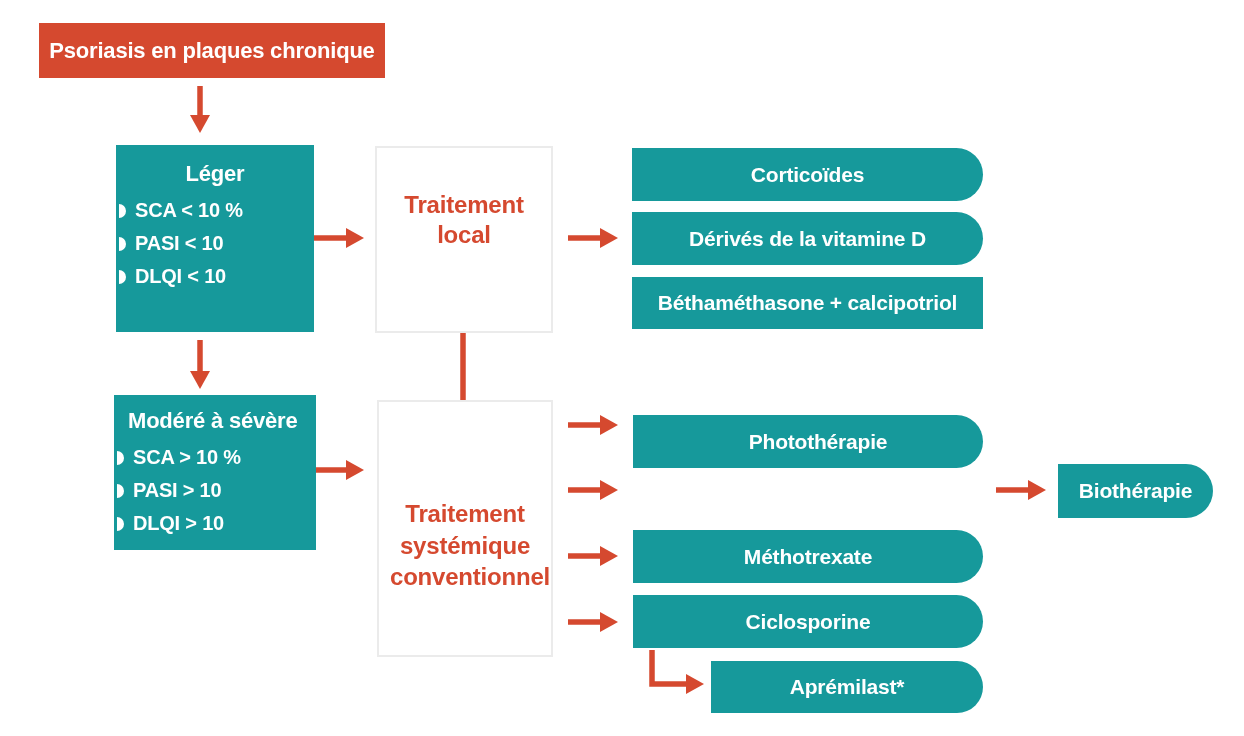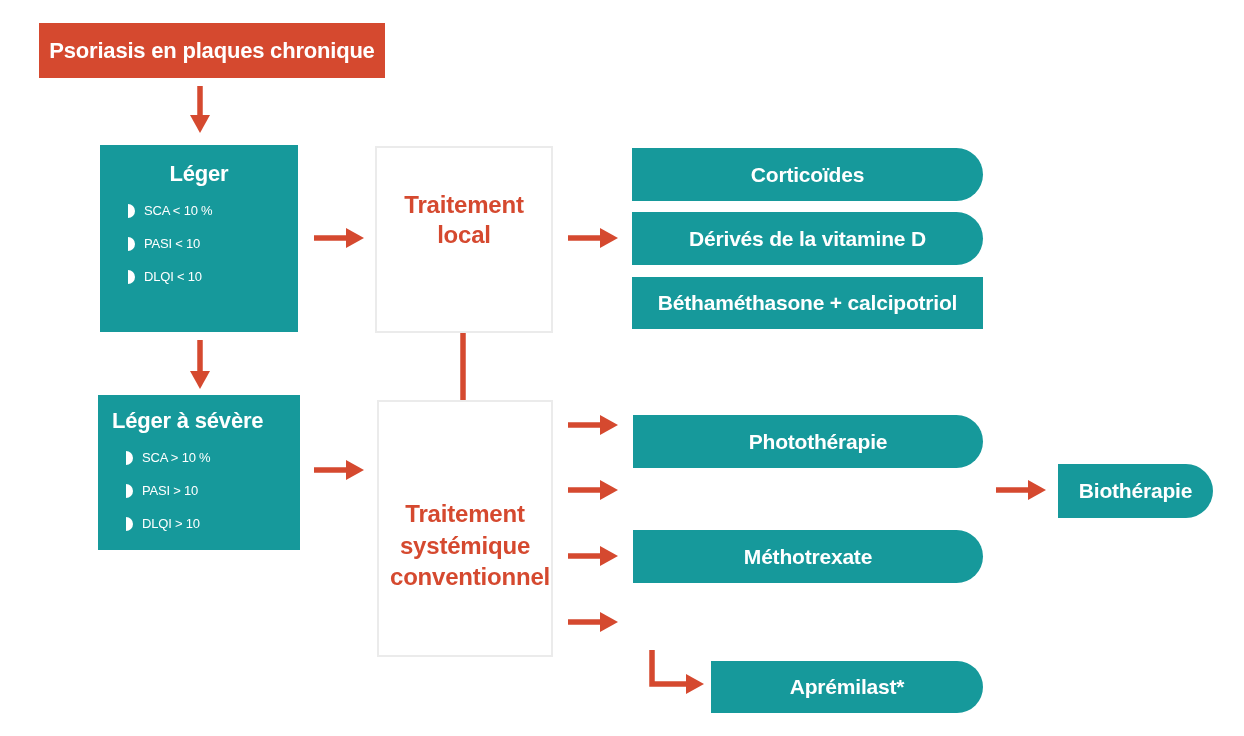--- a/index.html
+++ b/index.html
@@ -30,29 +30,29 @@
     font-weight: 700;
     letter-spacing: -0.2px;
   }
   .root-box {
     left: 27px; top: 23px; width: 346px; height: 55px;
     background: var(--red);
     display: flex; align-items: center; justify-content: center;
     font-size: 22px;
     margin-left: 12px;
   }
-  .teal-box { background: var(--teal); }
+  .teal-box { background: var(--teal); margin-left: 16px; }
   .leger-box { left: 100px; top: 145px; width: 198px; height: 187px; padding-top: 16px; }
   .modere-box { left: 98px; top: 395px; width: 202px; height: 155px; padding-top: 13px; }
   .sev-title { font-size: 22px; font-weight: 700; text-align: center; margin-bottom: 7px; }
   .sev-title.left { text-align: left; padding-left: 14px; }
   .crit-row {
     display: flex; align-items: center; gap: 9px;
-    padding-left: 28px; height: 33px;
-    font-size: 13px; font-weight: 400; letter-spacing: -0.2px;
+    padding-left: 3px; height: 33px;
+    font-size: 20px; font-weight: 700; letter-spacing: -0.2px;
   }
   .bullet {
     display: inline-block;
     width: 7px; height: 14px;
     background: #ffffff;
     border-radius: 0 7px 7px 0;
     flex: 0 0 auto;
   }
   .white-box {
     position: absolute;
@@ -159,21 +159,21 @@
       <span class="bullet"></span>
       <span>PASI &lt; 10</span>
     </div>
     <div class="crit-row">
       <span class="bullet"></span>
       <span>DLQI &lt; 10</span>
     </div>
   </div>
 
   <div class="node teal-box modere-box">
-    <div class="sev-title left">Léger à sévère</div>
+    <div class="sev-title left">Modéré à sévère</div>
     <div class="crit-row">
       <span class="bullet"></span>
       <span>SCA &gt; 10 %</span>
     </div>
     <div class="crit-row">
       <span class="bullet"></span>
       <span>PASI &gt; 10</span>
     </div>
     <div class="crit-row">
       <span class="bullet"></span>
@@ -198,20 +198,23 @@
   <div class="pill pill-bethamethasone">
     <span>Béthaméthasone + calcipotriol</span>
   </div>
 
   <div class="pill rounded pill-phototherapie">
     <span>Photothérapie</span>
   </div>
   <div class="pill rounded pill-methotrexate">
     <span>Méthotrexate</span>
   </div>
+  <div class="pill rounded pill-ciclosporine">
+    <span>Ciclosporine</span>
+  </div>
   <div class="pill rounded pill-apremilast">
     <span>Aprémilast*</span>
   </div>
 
   <div class="pill rounded pill-biotherapie">
     <span>Biothérapie</span>
   </div>
 
 </div>
 

